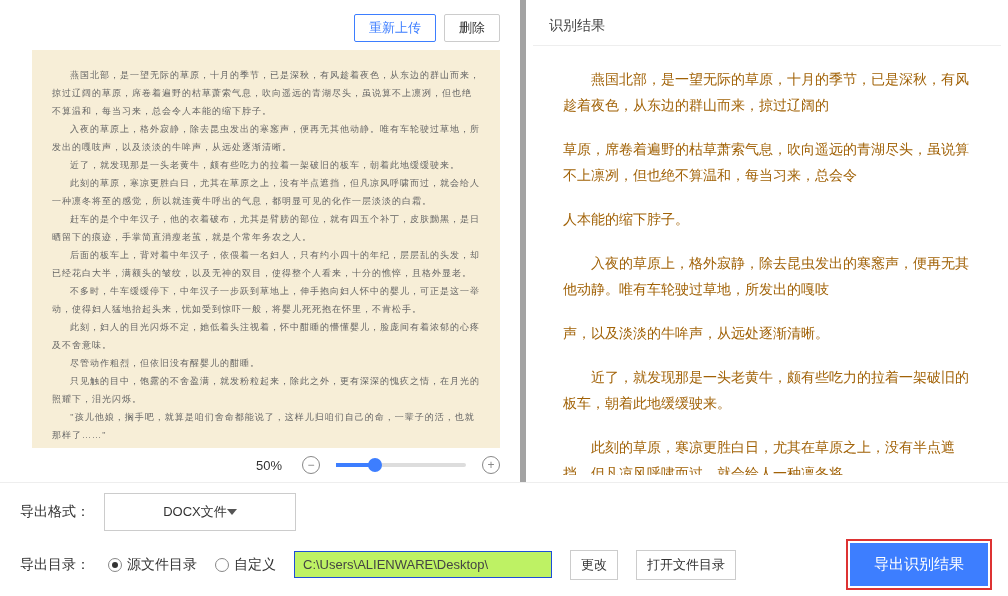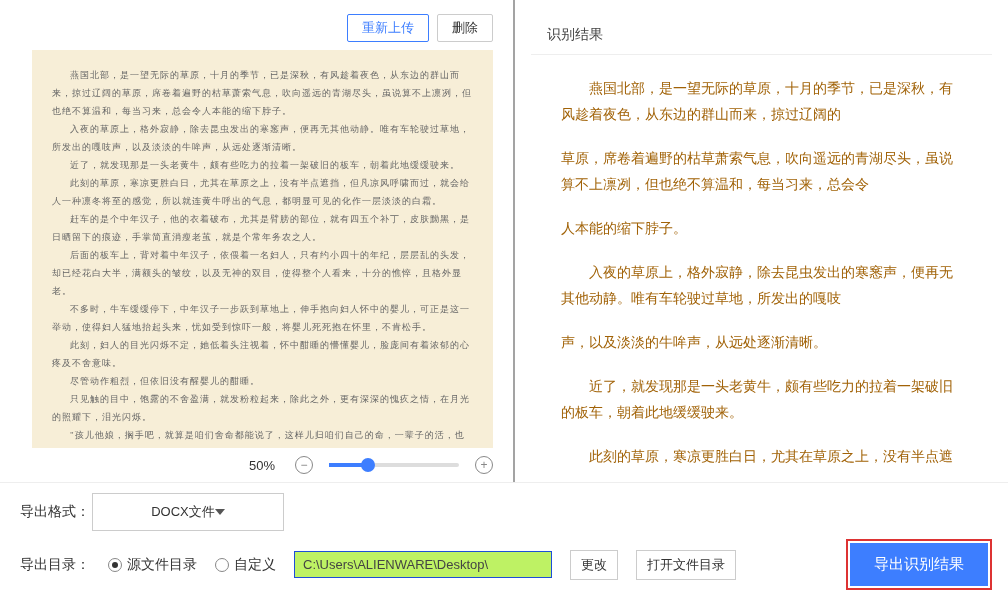--- a/index.html
+++ b/index.html
@@ -1,37 +1,37 @@
 <!DOCTYPE html>
 <html><head>
 <meta charset="utf-8">
 <style>
 html,body{margin:0;padding:0;font-family:"Microsoft YaHei",Arial,sans-serif;font-size:13px;color:#333;background:#fff}
 .wrap{display:flex;flex-direction:column;width:1008px;height:596px;box-sizing:border-box}
 .row{display:flex;flex:1;min-height:0}
 .left,.right{flex:1;display:flex;flex-direction:column;min-width:0}
 .left{padding:10px 20px 0 32px}
-.right{border-left:2px solid #a3a3a3;padding:16px}
+.right{border-left:6px solid #a3a3a3;padding:7px}
 .btnbar{display:flex;justify-content:flex-end;gap:8px;padding:4px 0 8px}
 .btn{border:1px solid #ccc;background:#fff;padding:4px 14px;cursor:pointer;font-size:13px;border-radius:2px}
 .btn.primary{border-color:#3d7eff;color:#3d7eff}
 .doc{flex:1;overflow:hidden;background:#f7eed7;padding:16px 20px;font-size:9px;line-height:18px;color:#666;font-family:SimSun,serif;letter-spacing:1px}
 .doc p{margin:0;text-indent:2em}
 .zoom{display:flex;align-items:center;gap:16px;padding:8px 0;justify-content:flex-end}
 .zoom .pct{font-size:13px;color:#333;margin-right:4px}
 .circle{width:16px;height:16px;border:1px solid #888;border-radius:50%;display:flex;align-items:center;justify-content:center;font-size:12px;color:#888;cursor:pointer;line-height:1}
 .slider{position:relative;width:130px;height:4px;background:#ddd;border-radius:2px}
 .slider .fill{position:absolute;left:0;top:0;height:100%;background:#3d7eff;width:30%}
 .slider .thumb{position:absolute;left:30%;top:50%;width:14px;height:14px;background:#3d7eff;border-radius:50%;transform:translate(-50%,-50%)}
 .rt-head{padding:10px 16px;font-size:14px;color:#444;border-bottom:1px solid #eee}
 .rt-body{flex:1;overflow-y:scroll;padding:20px 30px;font-size:14px;line-height:26px;color:#a16207}
 .rt-body p{margin:0 0 18px}
 .rt-body p.ind{text-indent:2em}
 .bottom{border-top:1px solid #eee;padding:10px 20px;display:flex;flex-direction:column;gap:12px}
-.brow{display:flex;align-items:center;gap:2px}
+.brow{display:flex;align-items:center;gap:14px}
 .lab{font-size:14px;color:#333;min-width:70px}
 .select{border:1px solid #ccc;padding:9px 10px;width:170px;display:flex;justify-content:center;align-items:center;cursor:pointer;background:#fff}
 .caret{width:0;height:0;border-left:5px solid transparent;border-right:5px solid transparent;border-top:6px solid #555}
 .radio{display:flex;align-items:center;gap:5px;cursor:pointer;font-size:14px}
 .radio .dot{width:12px;height:12px;border:1px solid #888;border-radius:50%;display:flex;align-items:center;justify-content:center}
 .radio.checked .dot::after{content:"";width:6px;height:6px;background:#333;border-radius:50%}
 .path{border:1px solid #1d4ed8;padding:5px 8px;width:240px;background:#bef264;font-size:13px;color:#444}
 .sbtn{border:1px solid #ccc;background:#fff;padding:5px 10px;cursor:pointer;font-size:13px}
 .export-row{display:flex;align-items:center;gap:18px}
 .export-row .spacer{flex:1}

